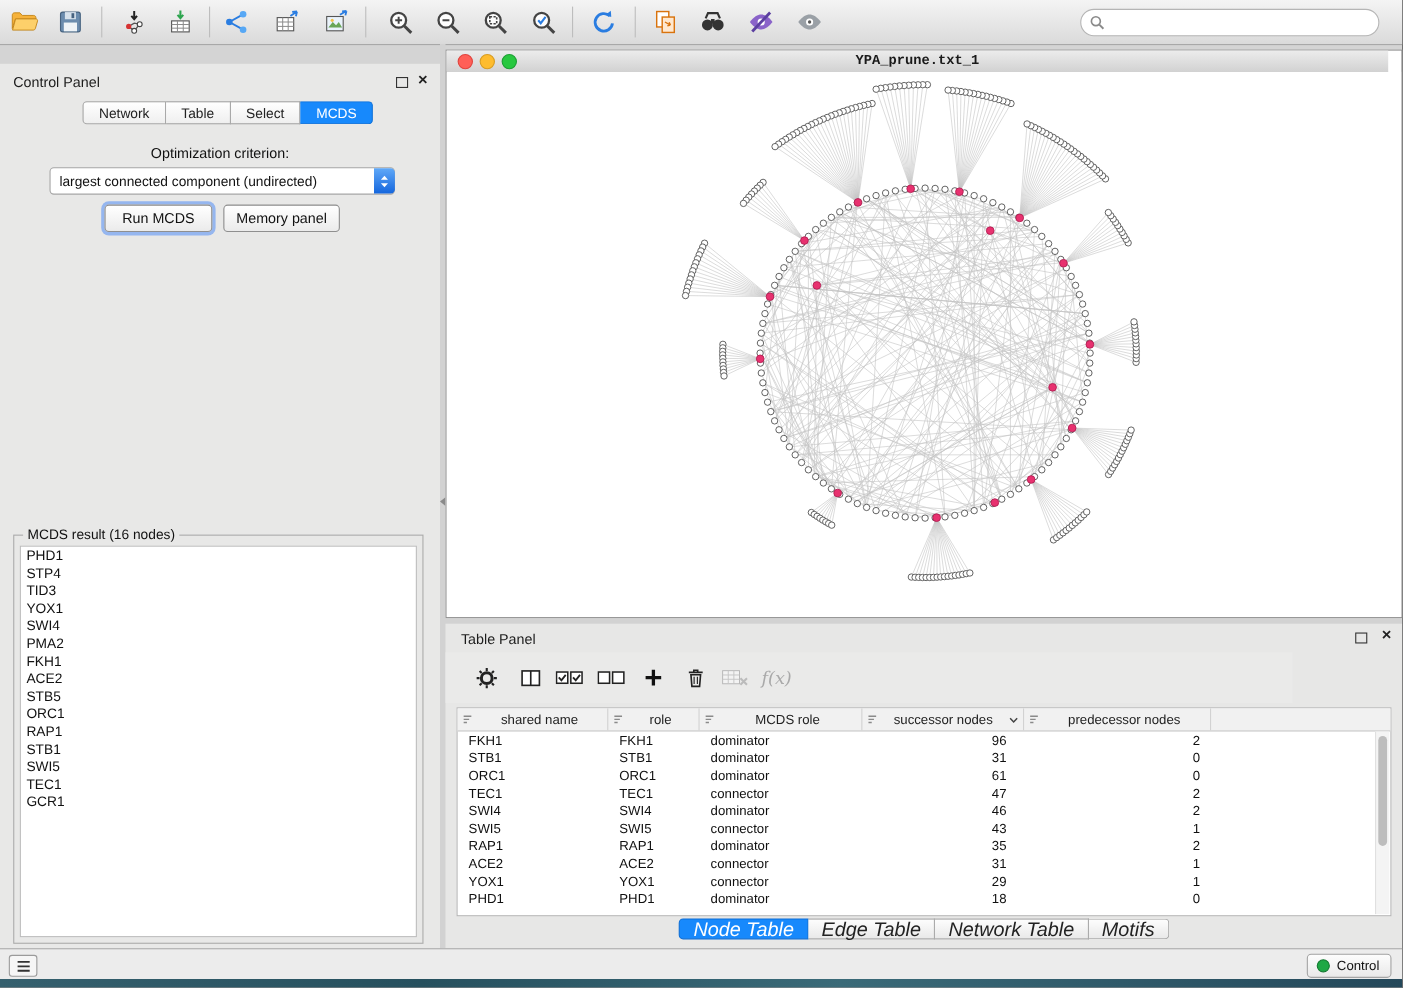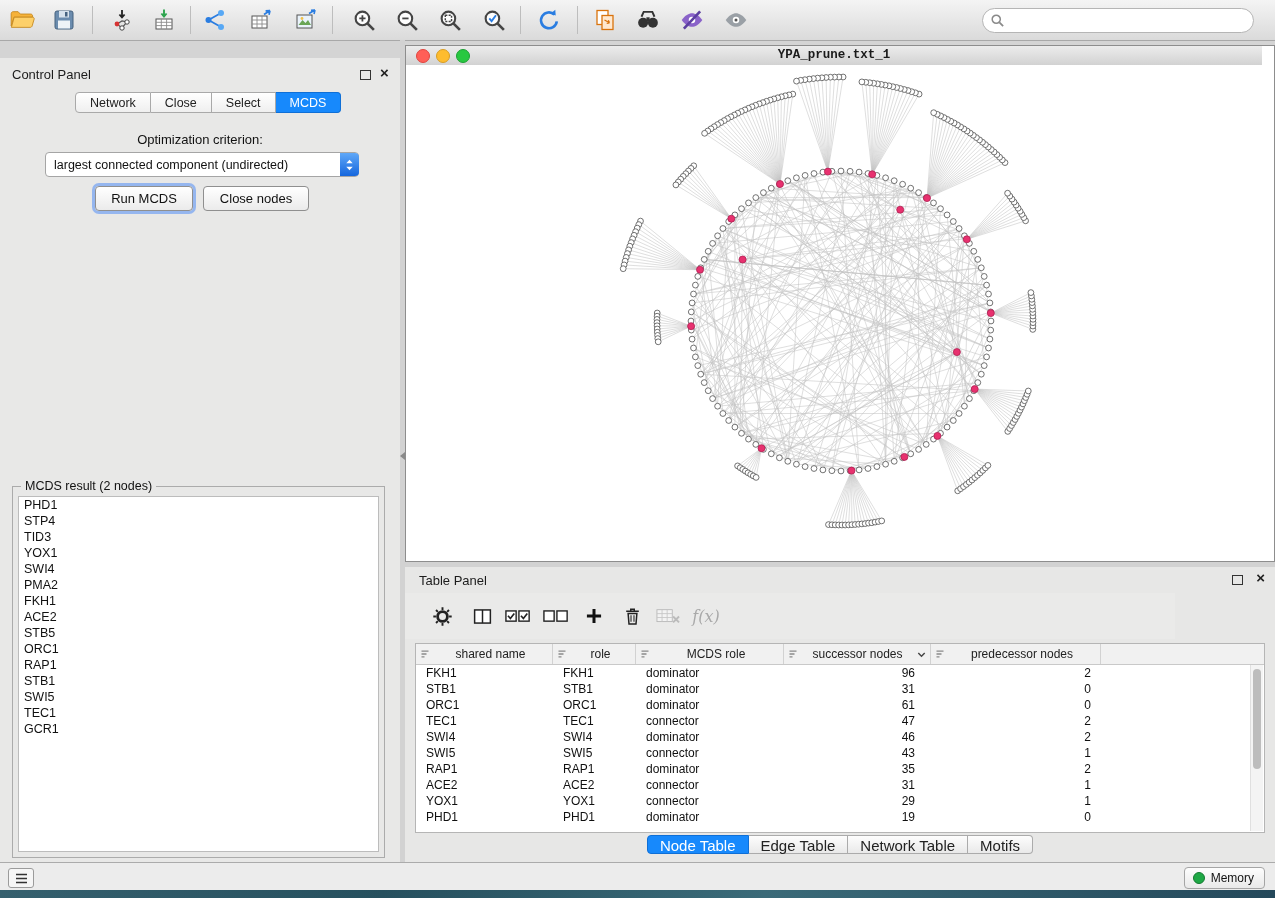--- a/index.html
+++ b/index.html
@@ -64,22 +64,22 @@
   .th .lbl{flex:1;text-align:center;white-space:nowrap;overflow:hidden;}
   .th.filler{flex:1;border-right:none;}
   .tr{display:flex;height:16px;}
   .td{box-sizing:border-box;font-size:12px;color:#101010;line-height:16px;white-space:nowrap;overflow:hidden;}
   .td.c0,.td.c1,.td.c2{padding-left:10px;}
   .td.c3{text-align:right;padding-right:16px;}
   .td.c4{text-align:right;padding-right:10px;}
   .vscroll{position:absolute;right:1px;top:21px;bottom:1px;width:12px;background:#f4f4f4;border-left:1px solid #e0e0e0;}
   .vthumb{position:absolute;left:2px;top:4px;width:8px;height:100px;background:#bdbdbd;border-radius:5px;}
   .ttabs{position:absolute;left:0;top:268px;width:870px;display:flex;justify-content:center;height:19px;}
-  .btab{padding:0 12px;line-height:19px;font-size:15px;color:#222;background:linear-gradient(#fdfdfd,#e9e9e9);
-        border:1px solid #ababab;border-left:none;}
+  .btab{padding:0 12px;line-height:19px;font-size:18px;color:#222;background:linear-gradient(#fdfdfd,#e9e9e9);
+        border:1px solid #ababab;border-left:none;font-style:italic;}
   .btab:first-child{border-left:1px solid #ababab;border-radius:4px 0 0 4px;}
   .btab:last-child{border-radius:0 4px 4px 0;}
   .btab.active{background:#1789fc;color:#fff;border-color:#0f6fd6;}
   
   .statusbar{position:absolute;left:0;top:862px;width:1275px;height:28px;background:#ececec;border-top:1px solid #ababab;}
   .menu-btn{position:absolute;left:8px;top:5px;width:24px;height:18px;border:1px solid #9b9b9b;border-radius:3px;
             background:#f6f6f6;display:flex;align-items:center;justify-content:center;}
   .memory-btn{position:absolute;right:10px;top:4px;height:20px;padding:0 10px 0 8px;border:1px solid #a5a5a5;border-radius:4px;
               background:linear-gradient(#fdfdfd,#e9e9e9);display:flex;align-items:center;gap:6px;font-size:12px;color:#111;}
   .memdot{width:10px;height:10px;border-radius:50%;background:#1ea845;border:1px solid #147a31;}
@@ -221,42 +221,42 @@
       <input value="" style="">
     </div>
   </div>
 
   <div class="control-panel">
     <div class="panel-title">Control Panel</div>
     <div class="win-ico-float" style="left:360px"></div>
     <div class="win-ico-close" style="left:380px">×</div>
     <div class="ctabs" id="control-tabs">
         <div class="ctab">Network</div>
-        <div class="ctab">Close</div>
+        <div class="ctab">Table</div>
         <div class="ctab">Select</div>
         <div class="ctab active">MCDS</div>
       </div>
     <div class="opt-label">Optimization criterion:</div>
     <div class="dropdown">
       <div class="val">largest connected component (undirected)</div>
       <div class="cap">
         <svg width="9" height="14" viewBox="0 0 9 14">
           <path d="M1.3 5.3L4.5 1.8l3.2 3.5z" fill="#fff"></path>
           <path d="M1.3 8.7l3.2 3.5 3.2-3.5z" fill="#fff"></path>
         </svg>
       </div>
     </div>
     <div class="btn focused" style="left:95px;top:128px;width:96px">
       <span>Run MCDS</span>
     </div>
     <div class="btn" style="left:203px;top:128px;width:104px">
-      <span>Close nodes</span>
+      <span>Memory panel</span>
     </div>
     <div class="groupbox">
-      <div class="legend">MCDS result (2 nodes)</div>
+      <div class="legend">MCDS result (16 nodes)</div>
       <div class="mcds-listbox" id="mcds-list">
           <div class="mcds-item">PHD1</div>
           <div class="mcds-item">STP4</div>
           <div class="mcds-item">TID3</div>
           <div class="mcds-item">YOX1</div>
           <div class="mcds-item">SWI4</div>
           <div class="mcds-item">PMA2</div>
           <div class="mcds-item">FKH1</div>
           <div class="mcds-item">ACE2</div>
           <div class="mcds-item">STB5</div>
@@ -1168,21 +1168,21 @@
             <div class="td c0" style="width:137px">YOX1</div>
             <div class="td c1" style="width:83px">YOX1</div>
             <div class="td c2" style="width:148px">connector</div>
             <div class="td c3" style="width:147px">29</div>
             <div class="td c4" style="width:170px">1</div>
           </div>
           <div class="tr">
             <div class="td c0" style="width:137px">PHD1</div>
             <div class="td c1" style="width:83px">PHD1</div>
             <div class="td c2" style="width:148px">dominator</div>
-            <div class="td c3" style="width:147px">19</div>
+            <div class="td c3" style="width:147px">18</div>
             <div class="td c4" style="width:170px">0</div>
           </div>
         </div>
       <div class="vscroll">
           <div class="vthumb"></div>
         </div>
     </div>
 
     <div class="ttabs" id="table-tabs">
         <div class="btab active">Node Table</div>
@@ -1193,18 +1193,18 @@
   </div>
 
   <div class="statusbar">
     <div class="menu-btn">
       <svg width="13" height="11" viewBox="0 0 13 11">
         <path d="M1 1.5h11M1 5.5h11M1 9.5h11" stroke="#333" stroke-width="1.6"></path>
       </svg>
     </div>
     <div class="memory-btn">
       <span class="memdot"></span>
-      <span>Memory</span>
+      <span>Control</span>
     </div>
   </div>
 
   <div class="desktop-strip"></div>
 </div>
 
 </body></html>

